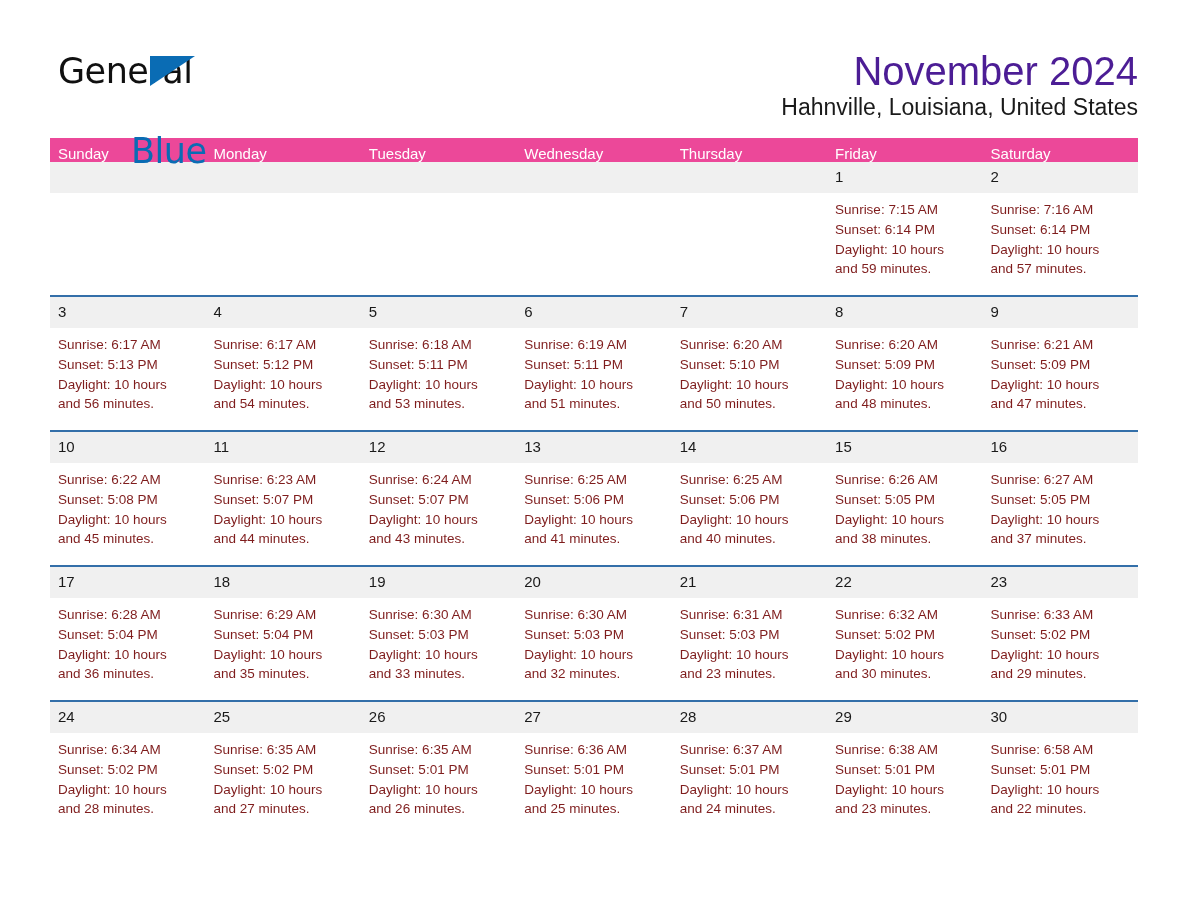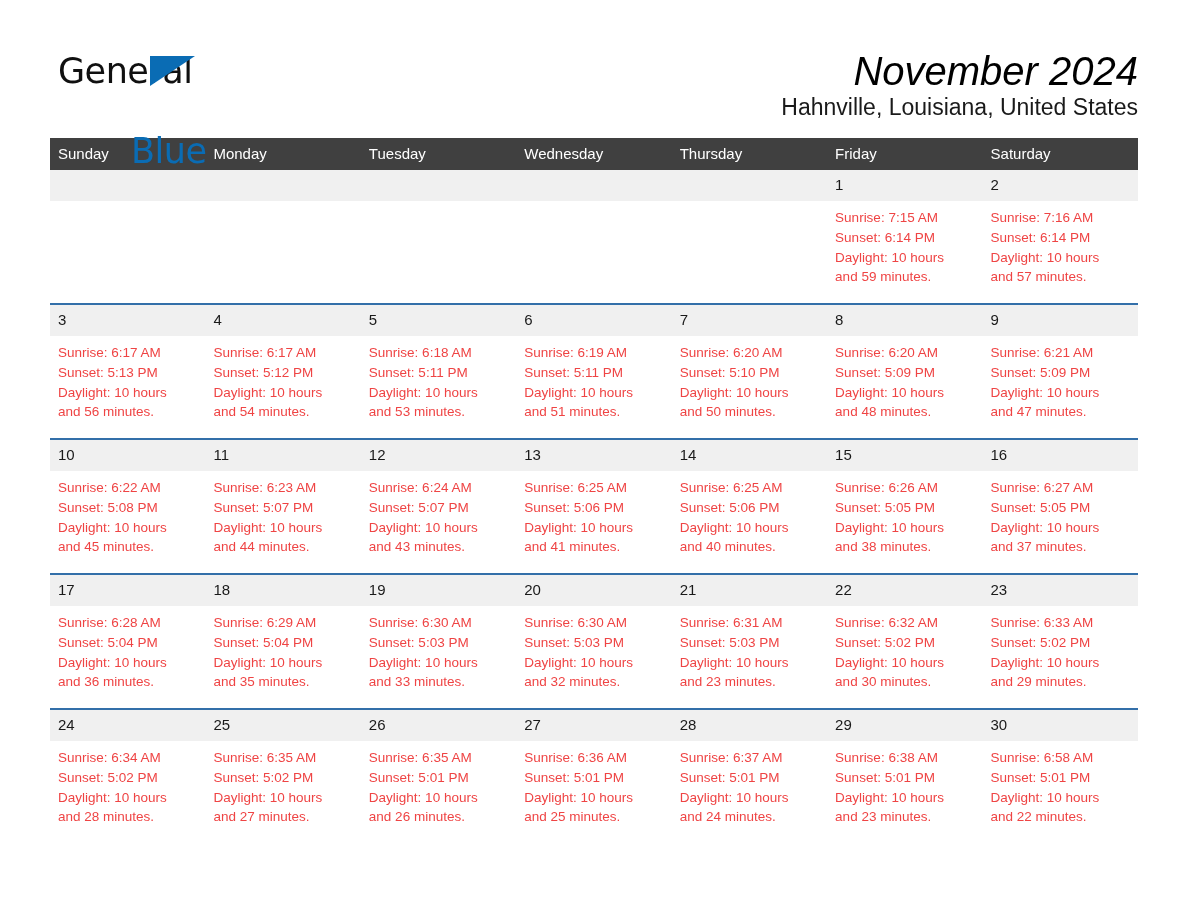--- a/index.html
+++ b/index.html
@@ -68,47 +68,46 @@
     margin-top: 48px;
   }
   .title-block {
     text-align: right;
     padding-top: 2px;
   }
   .cal-title {
     font-size: 40px;
     line-height: 46px;
     font-weight: 400;
-    color: #000000;
+    color: #4c1d95;
     letter-spacing: 0px;
     white-space: nowrap;
-    font-style: italic;
   }
   .cal-subtitle {
     font-size: 23px;
     line-height: 27px;
     font-weight: 400;
     color: #1a1a1a;
     white-space: nowrap;
   }
 
   
   .calendar {
     margin-top: 20px;
     width: 1088px;
     border-collapse: collapse;
     table-layout: fixed;
   }
   .calendar th {
-    background: #404040;
+    background: #ec4899;
     color: #ffffff;
     font-size: 15px;
     font-weight: 400;
     text-align: left;
-    padding: 7px 0 8px 8px;
+    padding: 7px 0 0 8px;
     height: 16px;
     border: none;
   }
   .calendar td {
     vertical-align: top;
     padding: 0;
     border: none;
     border-top: 2px solid #336fa9;
     width: 155.4px;
   }
@@ -127,21 +126,21 @@
     height: 19px;
     box-sizing: content-box;
   }
   .daynum.empty {
     color: transparent;
   }
   .events {
     padding: 7px 10px 0 8px;
     font-size: 13.5px;
     line-height: 19.8px;
-    color: #ef4444;
+    color: #7f1d1d;
   }
   .events div {
     white-space: normal;
   }
   .cell-empty .daynum { background: #f0f0f0; }
 </style>
 </head>
 <body>
 
 <div class="page">

